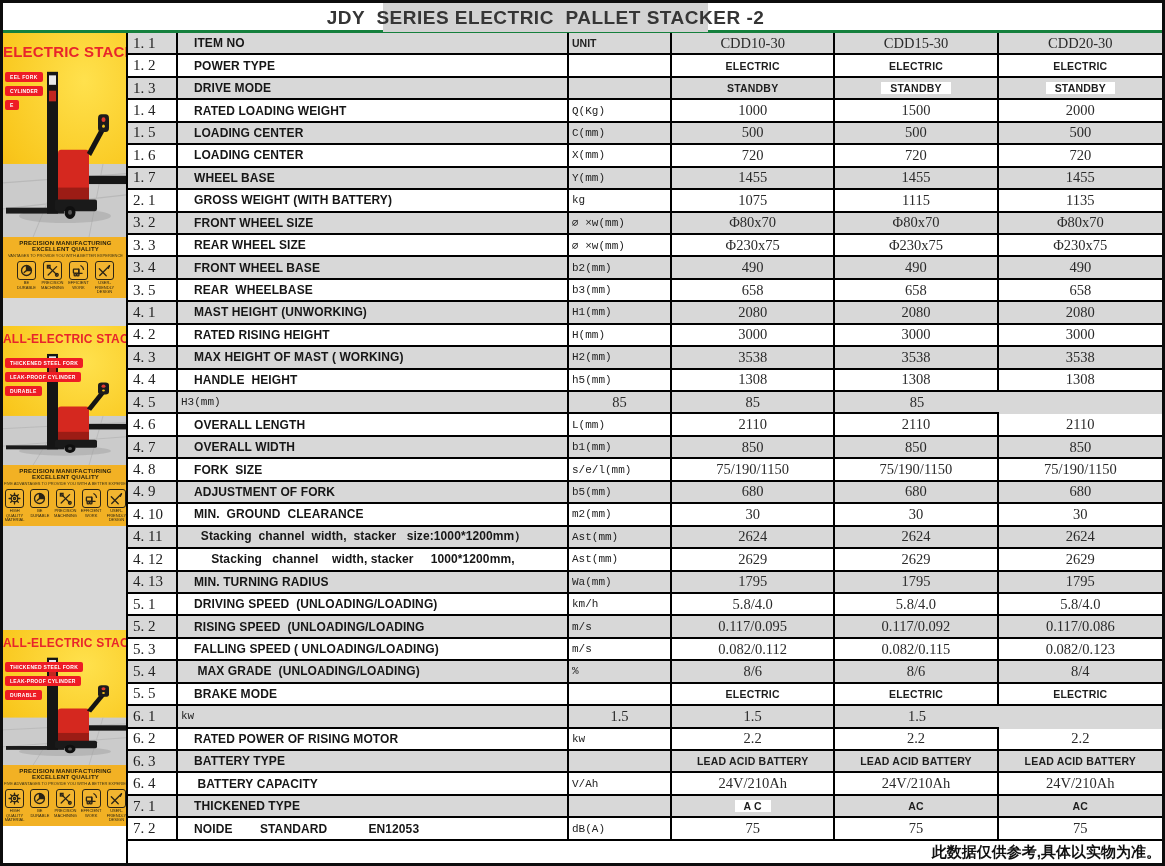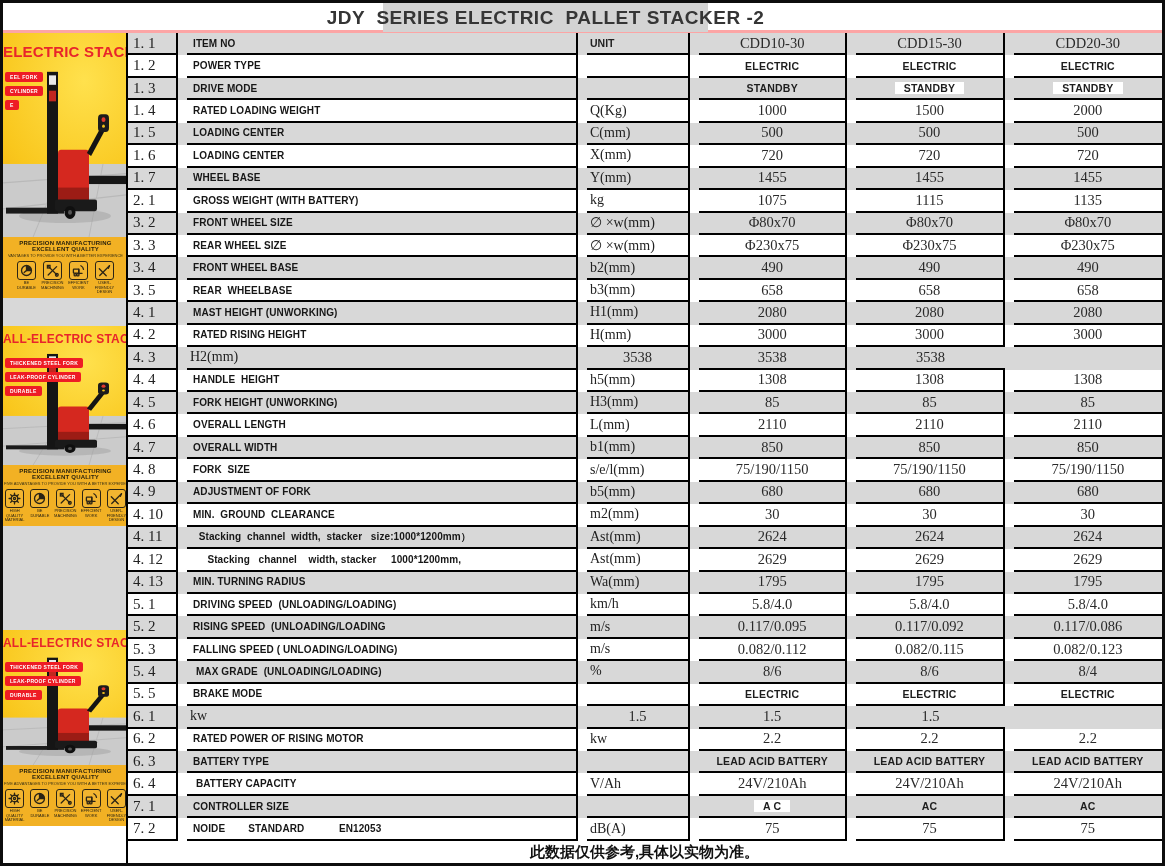--- a/index.html
+++ b/index.html
@@ -2,21 +2,21 @@
 <html><head>
 <meta charset="utf-8">
 <style>
   * { margin:0; padding:0; box-sizing:border-box; }
   html,body { background:#fff; }
   body { font-family:"Liberation Sans","DejaVu Sans",sans-serif; }
 
   .page { position:relative; width:1165px; height:866px; border:3px solid #0d0d0d; background:#fff; overflow:hidden; }
 
   
-  .top-strip { height:30px; border-bottom:3px solid #fca5a5; background:#fff; position:relative; }
+  .top-strip { height:30px; border-bottom:3px solid #15803d; background:#fff; position:relative; }
   .title-band { position:absolute; left:380px; top:0px; width:325px; height:29px;
                 background:#d3d3d3; display:flex; align-items:center; justify-content:center; }
   .title-band span { font-size:19px; font-weight:600; color:#353535; white-space:pre; letter-spacing:.5px; }
 
   
   .body { display:flex; height:830px; }
 
   
   .poster-col { width:125px; border-right:2px solid #000; background:#fff; display:flex; flex-direction:column; overflow:hidden; }
   .gap { width:100%; background:#d8d8d8; }
@@ -40,33 +40,33 @@
   .band-sub { font-size:4px; color:#3a3214; margin-top:1px; white-space:nowrap; }
   .icon-row { display:flex; justify-content:center; gap:4px; margin-top:3px; }
   .icon-box { display:flex; flex-direction:column; align-items:center; width:22px; }
   .icon-frame { width:19px; height:19px; border:1.4px solid #2b2415; border-radius:3px; display:flex; align-items:center; justify-content:center; background:rgba(255,255,255,0.06); }
   .icon-frame svg { width:13px; height:13px; stroke:#2b2415; fill:none; stroke-width:1.2; stroke-linecap:round; }
   .icon-label { font-size:4px; color:#2b2415; margin-top:1px; text-align:center; line-height:1.15; white-space:pre-line; }
 
   
   .right { flex:1; display:flex; flex-direction:column; }
   .spec-table { height:808px; display:flex; flex-direction:column; }
-  .tr { flex:1; display:grid; grid-template-columns:50px 391px 103px 1fr 1fr 1fr; background:#fff;gap:9px; }
+  .tr { flex:1; display:grid; grid-template-columns:50px 391px 103px 1fr 1fr 1fr; background:#fff; }
   .tr:nth-child(odd) { background:#d8d8d8; }
   .td { border-right:2px solid #000; border-bottom:2px solid #000; display:flex; align-items:center; overflow:hidden; }
   .td:last-child { border-right:none; }
   .c-no { font-family:"Liberation Serif","DejaVu Serif",serif; font-size:15px; color:#222; padding-left:5px; white-space:pre; }
-  .c-desc { font-size:10px; font-weight:600; color:#161616; padding-left:6px; white-space:pre; letter-spacing:.1px; }
-  .c-unit { font-family:Liberation Serif, serif; font-size:14px; color:#222; padding-left:3px; white-space:nowrap; }
+  .c-desc { font-size:12px; font-weight:600; color:#161616; padding-left:16px; white-space:pre; letter-spacing:.1px; }
+  .c-unit { font-family:Liberation Mono, monospace; font-size:11px; color:#222; padding-left:3px; white-space:nowrap; }
   .c-unit.sans { font-family:"Liberation Sans","DejaVu Sans",sans-serif; font-size:10.5px; font-weight:600; }
   .c-val { justify-content:center; font-family:"Liberation Serif","DejaVu Serif",serif; font-size:14.5px; color:#2a2a2a; }
   .c-val.sans { font-family:"Liberation Sans","DejaVu Sans",sans-serif; font-size:10.5px; font-weight:600; color:#1d1d1d; letter-spacing:.2px;align-items:center; }
   .c-val span.patch { background:#fff; padding:0 9px; }
 
-  .footer-note { flex:1; display:flex; align-items:center; justify-content:center; padding-right:1px; background:#fff; }
+  .footer-note { flex:1; display:flex; align-items:center; justify-content:flex-end; padding-right:1px; background:#fff; }
   .footer-note span { font-size:15px; font-weight:600; color:#111; }
 </style>
 </head>
 <body>
 
 <div class="page">
 
   <div class="top-strip">
     <div class="title-band">
       <span>JDY  SERIES ELECTRIC  PALLET STACKER -2</span>
@@ -536,20 +536,21 @@
     <div class="td c-val">
               <span>3000</span>
             </div>
     <div class="td c-val">
               <span>3000</span>
             </div>
   </div>
 
   <div class="tr">
     <div class="td c-no">4. 3</div>
+    <div class="td c-desc">MAX HEIGHT OF MAST ( WORKING)</div>
     <div class="td c-unit">H2(mm)</div>
     <div class="td c-val">
               <span>3538</span>
             </div>
     <div class="td c-val">
               <span>3538</span>
             </div>
     <div class="td c-val">
               <span>3538</span>
             </div>
@@ -565,21 +566,20 @@
     <div class="td c-val">
               <span>1308</span>
             </div>
     <div class="td c-val">
               <span>1308</span>
             </div>
   </div>
 
   <div class="tr">
     <div class="td c-no">4. 5</div>
-    <div class="td c-desc">FORK HEIGHT (UNWORKING)</div>
     <div class="td c-unit">H3(mm)</div>
     <div class="td c-val">
               <span>85</span>
             </div>
     <div class="td c-val">
               <span>85</span>
             </div>
     <div class="td c-val">
               <span>85</span>
             </div>
@@ -834,21 +834,21 @@
     <div class="td c-val">
               <span>24V/210Ah</span>
             </div>
     <div class="td c-val">
               <span>24V/210Ah</span>
             </div>
   </div>
 
   <div class="tr">
     <div class="td c-no">7. 1</div>
-    <div class="td c-desc">CONTROLLER SIZE</div>
+    <div class="td c-desc">THICKENED TYPE</div>
     <div class="td c-unit"></div>
     <div class="td c-val sans">
               <span class="patch">A C</span>
             </div>
     <div class="td c-val sans">
               <span>AC</span>
             </div>
     <div class="td c-val sans">
               <span>AC</span>
             </div>

